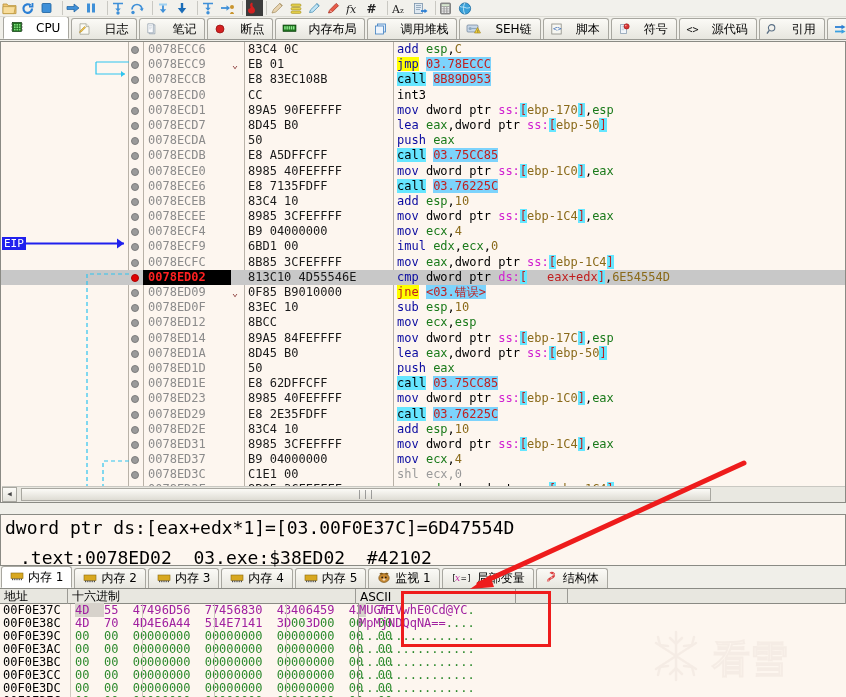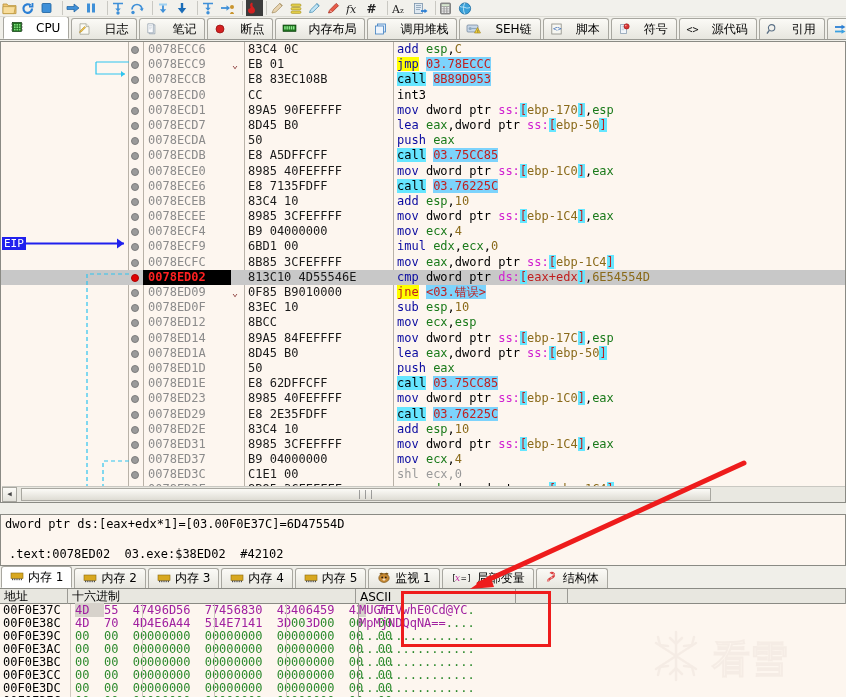--- a/index.html
+++ b/index.html
@@ -68,21 +68,21 @@
   .op{color:#000;}
   .reg{color:#1a7a1a;}
   .num{color:#8a6a1a;}
   .seg{color:#d020d0;}
   .brk{background:#66e6ff;color:#c02020;}
   .hi-jmp{background:#ffff00;}
   .hi-call{background:#66e6ff;color:#000;}
   .hi-target{background:#7dd3fc;color:#c02020;}
   .dim{color:#9a9a9a;}
   .err{color:#c02020;}
-  .membr{color:#c02020;}
+  .membr{color:#c02020;padding-left:20px;}
 
   
   .arrow-svg{position:absolute;left:0;top:0;pointer-events:none;}
 
   
   .hscroll{
     position:absolute;left:1px;bottom:1px;width:844px;height:15px;
     background:#f0efe9;border-top:1px solid #c9c8c2;box-sizing:border-box;
     display:flex;align-items:center;
   }
@@ -90,24 +90,24 @@
     background:linear-gradient(#fcfbf7,#e3e2db);border:1px solid #a8a7a0;box-sizing:border-box;font-size:7px;color:#444;}
   .hs-track{flex:1;height:15px;background:#e9e8e1;}
   .hs-thumb{height:13px;margin-top:1px;background:linear-gradient(#fcfbf7,#dedcd4);
     border:1px solid #a8a7a0;box-sizing:border-box;display:flex;align-items:center;justify-content:center;
     font-size:8px;color:#777;letter-spacing:1px;}
 
   
   .info{
     position:absolute;left:0;top:514px;width:846px;height:52px;
     background:#fdf6ef;border:1px solid #8a8a84;box-sizing:border-box;
-    font-size:12px;color:#000;
+    font-size:18px;color:#000;
   }
   .info .l1{position:absolute;left:4px;top:2px;white-space:pre;}
-  .info .l3{position:absolute;left:8px;top:32px;white-space:pre;text-align:center;}
+  .info .l3{position:absolute;left:19px;top:32px;white-space:pre;text-align:center;}
 
   
   .btabs{
     position:absolute;left:0;top:567px;width:846px;height:22px;
     background:#f0efe9;display:flex;align-items:flex-end;padding-left:1px;
     box-sizing:border-box;border-bottom:1px solid #8a8a84;
   }
   .btab{
     height:20px;box-sizing:border-box;display:flex;align-items:center;gap:4px;
     padding:0 8px;margin-right:2px;

